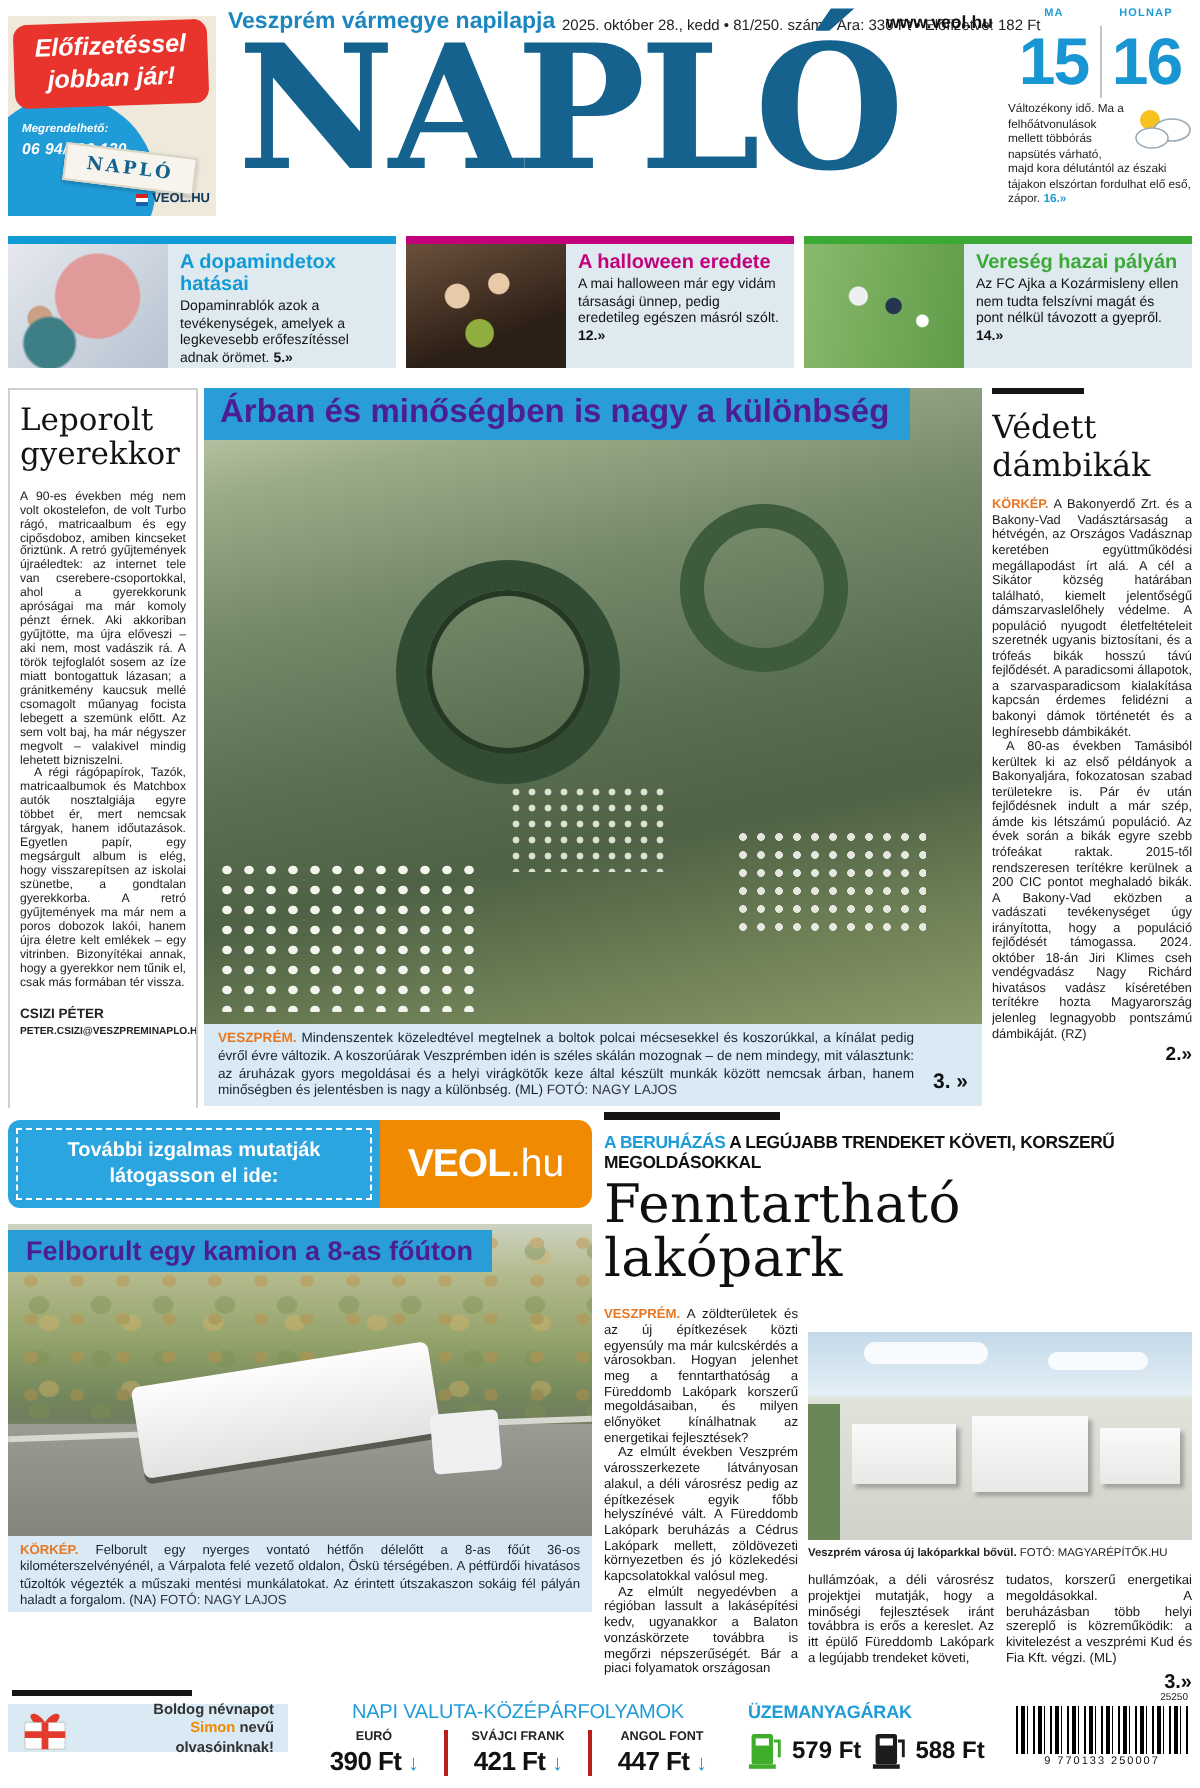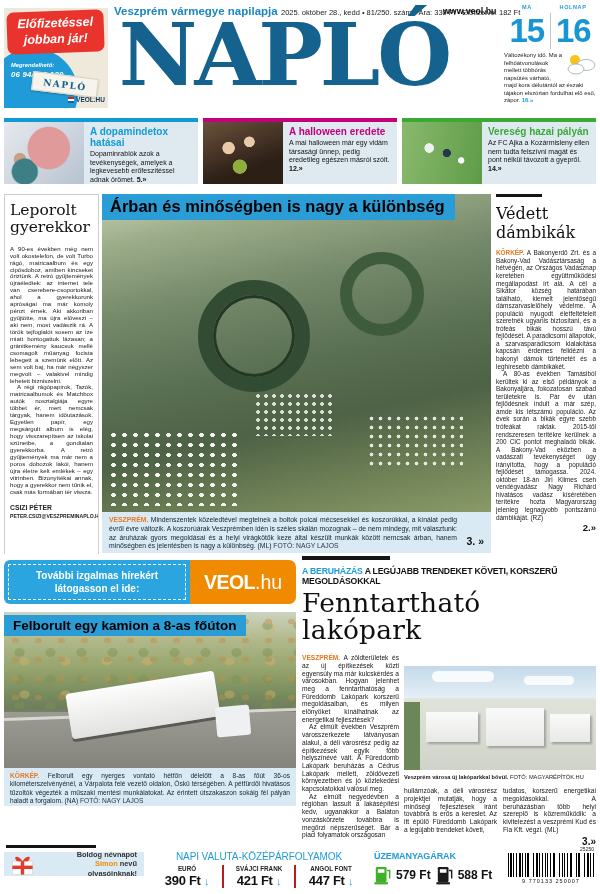--- a/index.html
+++ b/index.html
@@ -61,21 +61,21 @@
   
   #lead{position:absolute;left:102px;top:194px;width:389px}
   #lead-photo{position:relative;height:318px;overflow:hidden;background:linear-gradient(168deg,#c8d2b6 0%,#9aab88 14%,#74896a 32%,#5a7052 52%,#4e6246 68%,#6d7f55 84%,#8a9a68 100%)}
   .ring{position:absolute;border-radius:50%}
   #ring1{left:96px;top:86px;width:112px;height:112px;border:15px solid #324c33;box-shadow:inset 0 0 0 3px #243823}
   #ring2{left:238px;top:58px;width:84px;height:84px;border:12px solid #3e5c3b}
   .dots{position:absolute;background-image:radial-gradient(#f4f4ee 28%,rgba(0,0,0,0) 33%);background-size:11px 10px}
   #dots1{left:6px;bottom:6px;width:132px;height:76px}
   #dots2{right:28px;bottom:44px;width:96px;height:54px;background-size:9px 9px;opacity:.9}
   #dots3{left:152px;top:198px;width:80px;height:44px;background-size:8px 8px;opacity:.85}
-  .photo-bar{position:absolute;top:0;left:0;background:#2b9dd6;color:#000000;font-weight:bold;z-index:3}
+  .photo-bar{position:absolute;top:0;left:0;background:#2b9dd6;color:#4c1d95;font-weight:bold;z-index:3}
   #lead-bar{font-size:16.5px;padding:3px 10px 4px 8px}
   #lead-cap{position:relative;background:#d9eaf4;padding:4px 34px 4px 7px;height:41px;font-size:6.8px;line-height:1.3;text-align:justify;color:#14242e;overflow:hidden}
   .cap-lead{color:#e87722;font-weight:bold}
   .cap-credit{color:#334}
   #lead-ref{position:absolute;right:7px;bottom:4px;font-weight:bold;font-size:10.5px;color:#111}
 
   
   #deer{position:absolute;left:496px;top:194px;width:100px;height:390px;overflow:hidden}
   #deer-rule{width:46px;height:3px;background:#151515;margin-bottom:7px}
   #deer h2{font-family:"DejaVu Serif",serif;font-weight:normal;font-size:16px;line-height:1.2;margin-bottom:7px;color:#131313}
@@ -263,21 +263,21 @@
       <span class="deer-lead">KÖRKÉP.</span>
       <span>A Bakonyerdő Zrt. és a Bakony-Vad Vadásztársaság a hétvégén, az Országos Vadásznap keretében együttműködési megállapodást írt alá. A cél a Sikátor község határában található, kiemelt jelentőségű dámszarvaslelőhely védelme. A populáció nyugodt életfeltételeit szeretnék ugyanis biztosítani, és a trófeás bikák hosszú távú fejlődését. A paradicsomi állapotok, a szarvasparadicsom kialakítása kapcsán érdemes felidézni a bakonyi dámok történetét és a leghíresebb dámbikákét.</span>
     </p>
     <p>A 80-as években Tamásiból kerültek ki az első példányok a Bakonyaljára, fokozatosan szabad területekre is. Pár év után fejlődésnek indult a már szép, ámde kis létszámú populáció. Az évek során a bikák egyre szebb trófeákat raktak. 2015-től rendszeresen terítékre kerülnek a 200 CIC pontot meghaladó bikák. A Bakony-Vad eközben a vadászati tevékenységet úgy irányította, hogy a populáció fejlődését támogassa. 2024. október 18-án Jiri Klimes cseh vendégvadász Nagy Richárd hivatásos vadász kíséretében terítékre hozta Magyarország jelenleg legnagyobb pontszámú dámbikáját. (RZ)</p>
     <div id="deer-ref">2.»</div>
   </div>
 
   <div id="veol">
     <div id="veol-blue">
       <div class="vb-inner">
-        <div>További izgalmas hírekért</div>
+        <div>További izgalmas mutatják</div>
         <div>látogasson el ide:</div>
       </div>
     </div>
     <div id="veol-orange">
       <span class="b">VEOL</span>
       <span class="s">.hu</span>
     </div>
   </div>
 
   <div id="truck">

